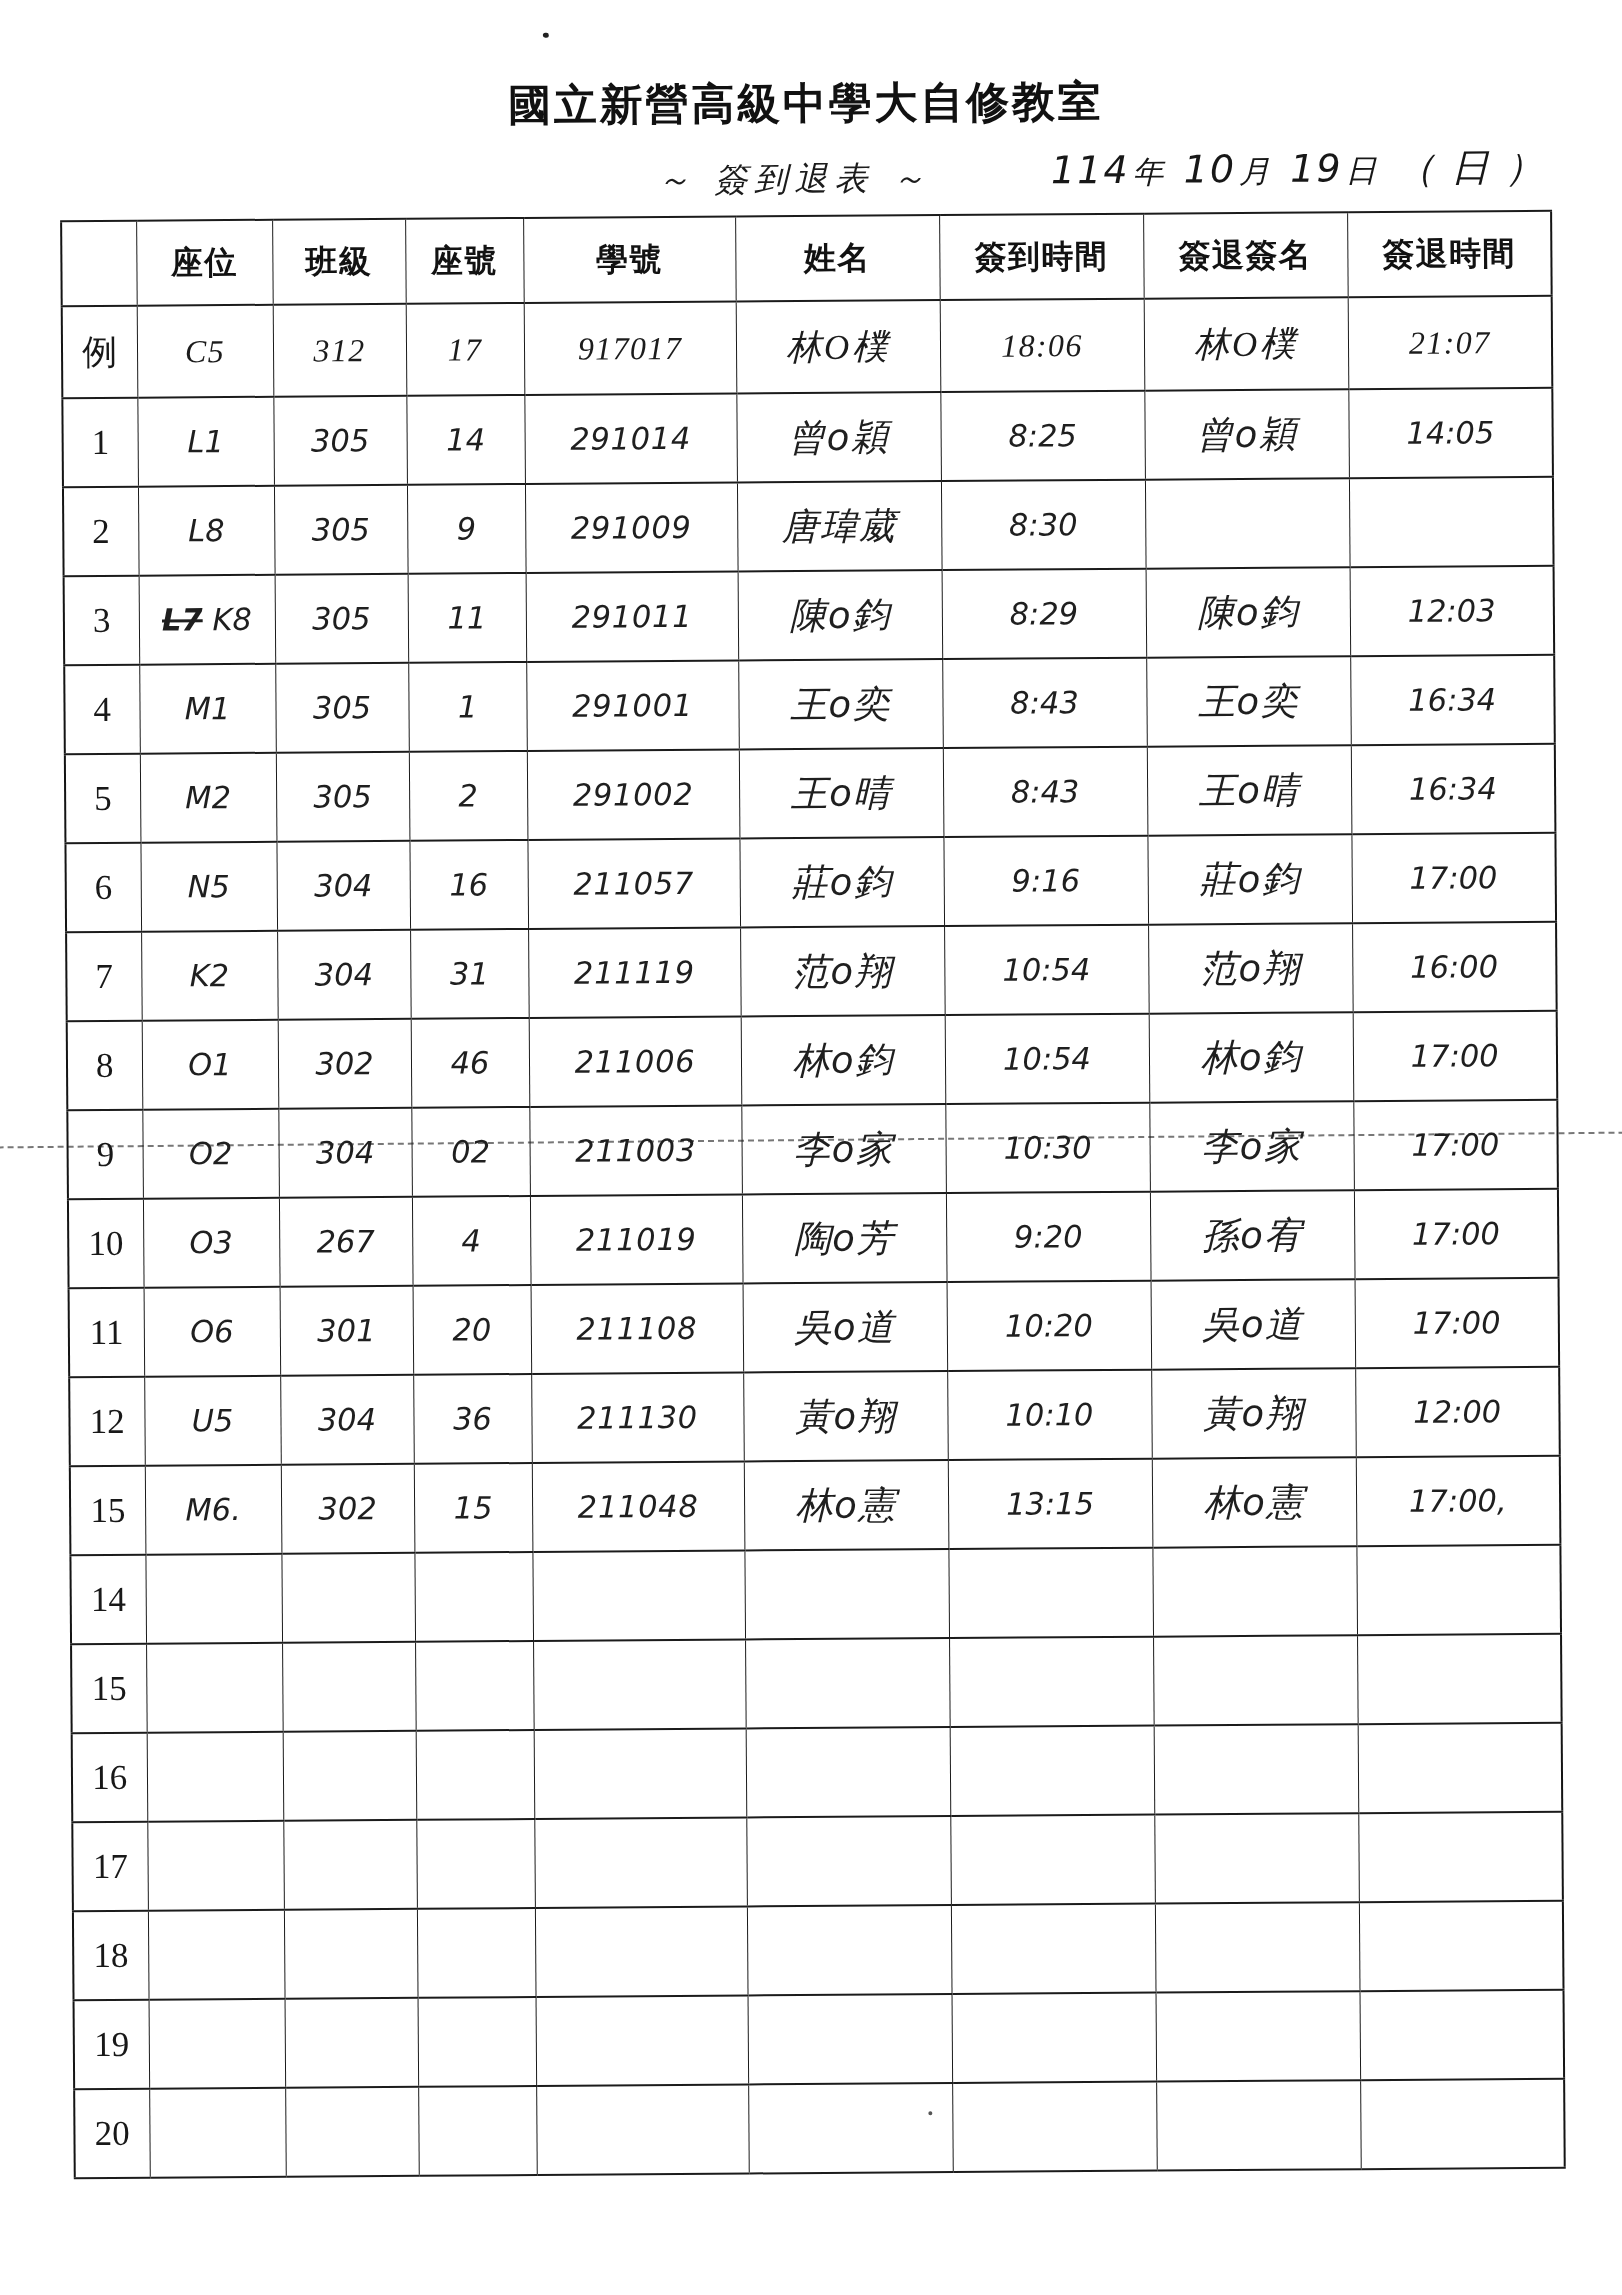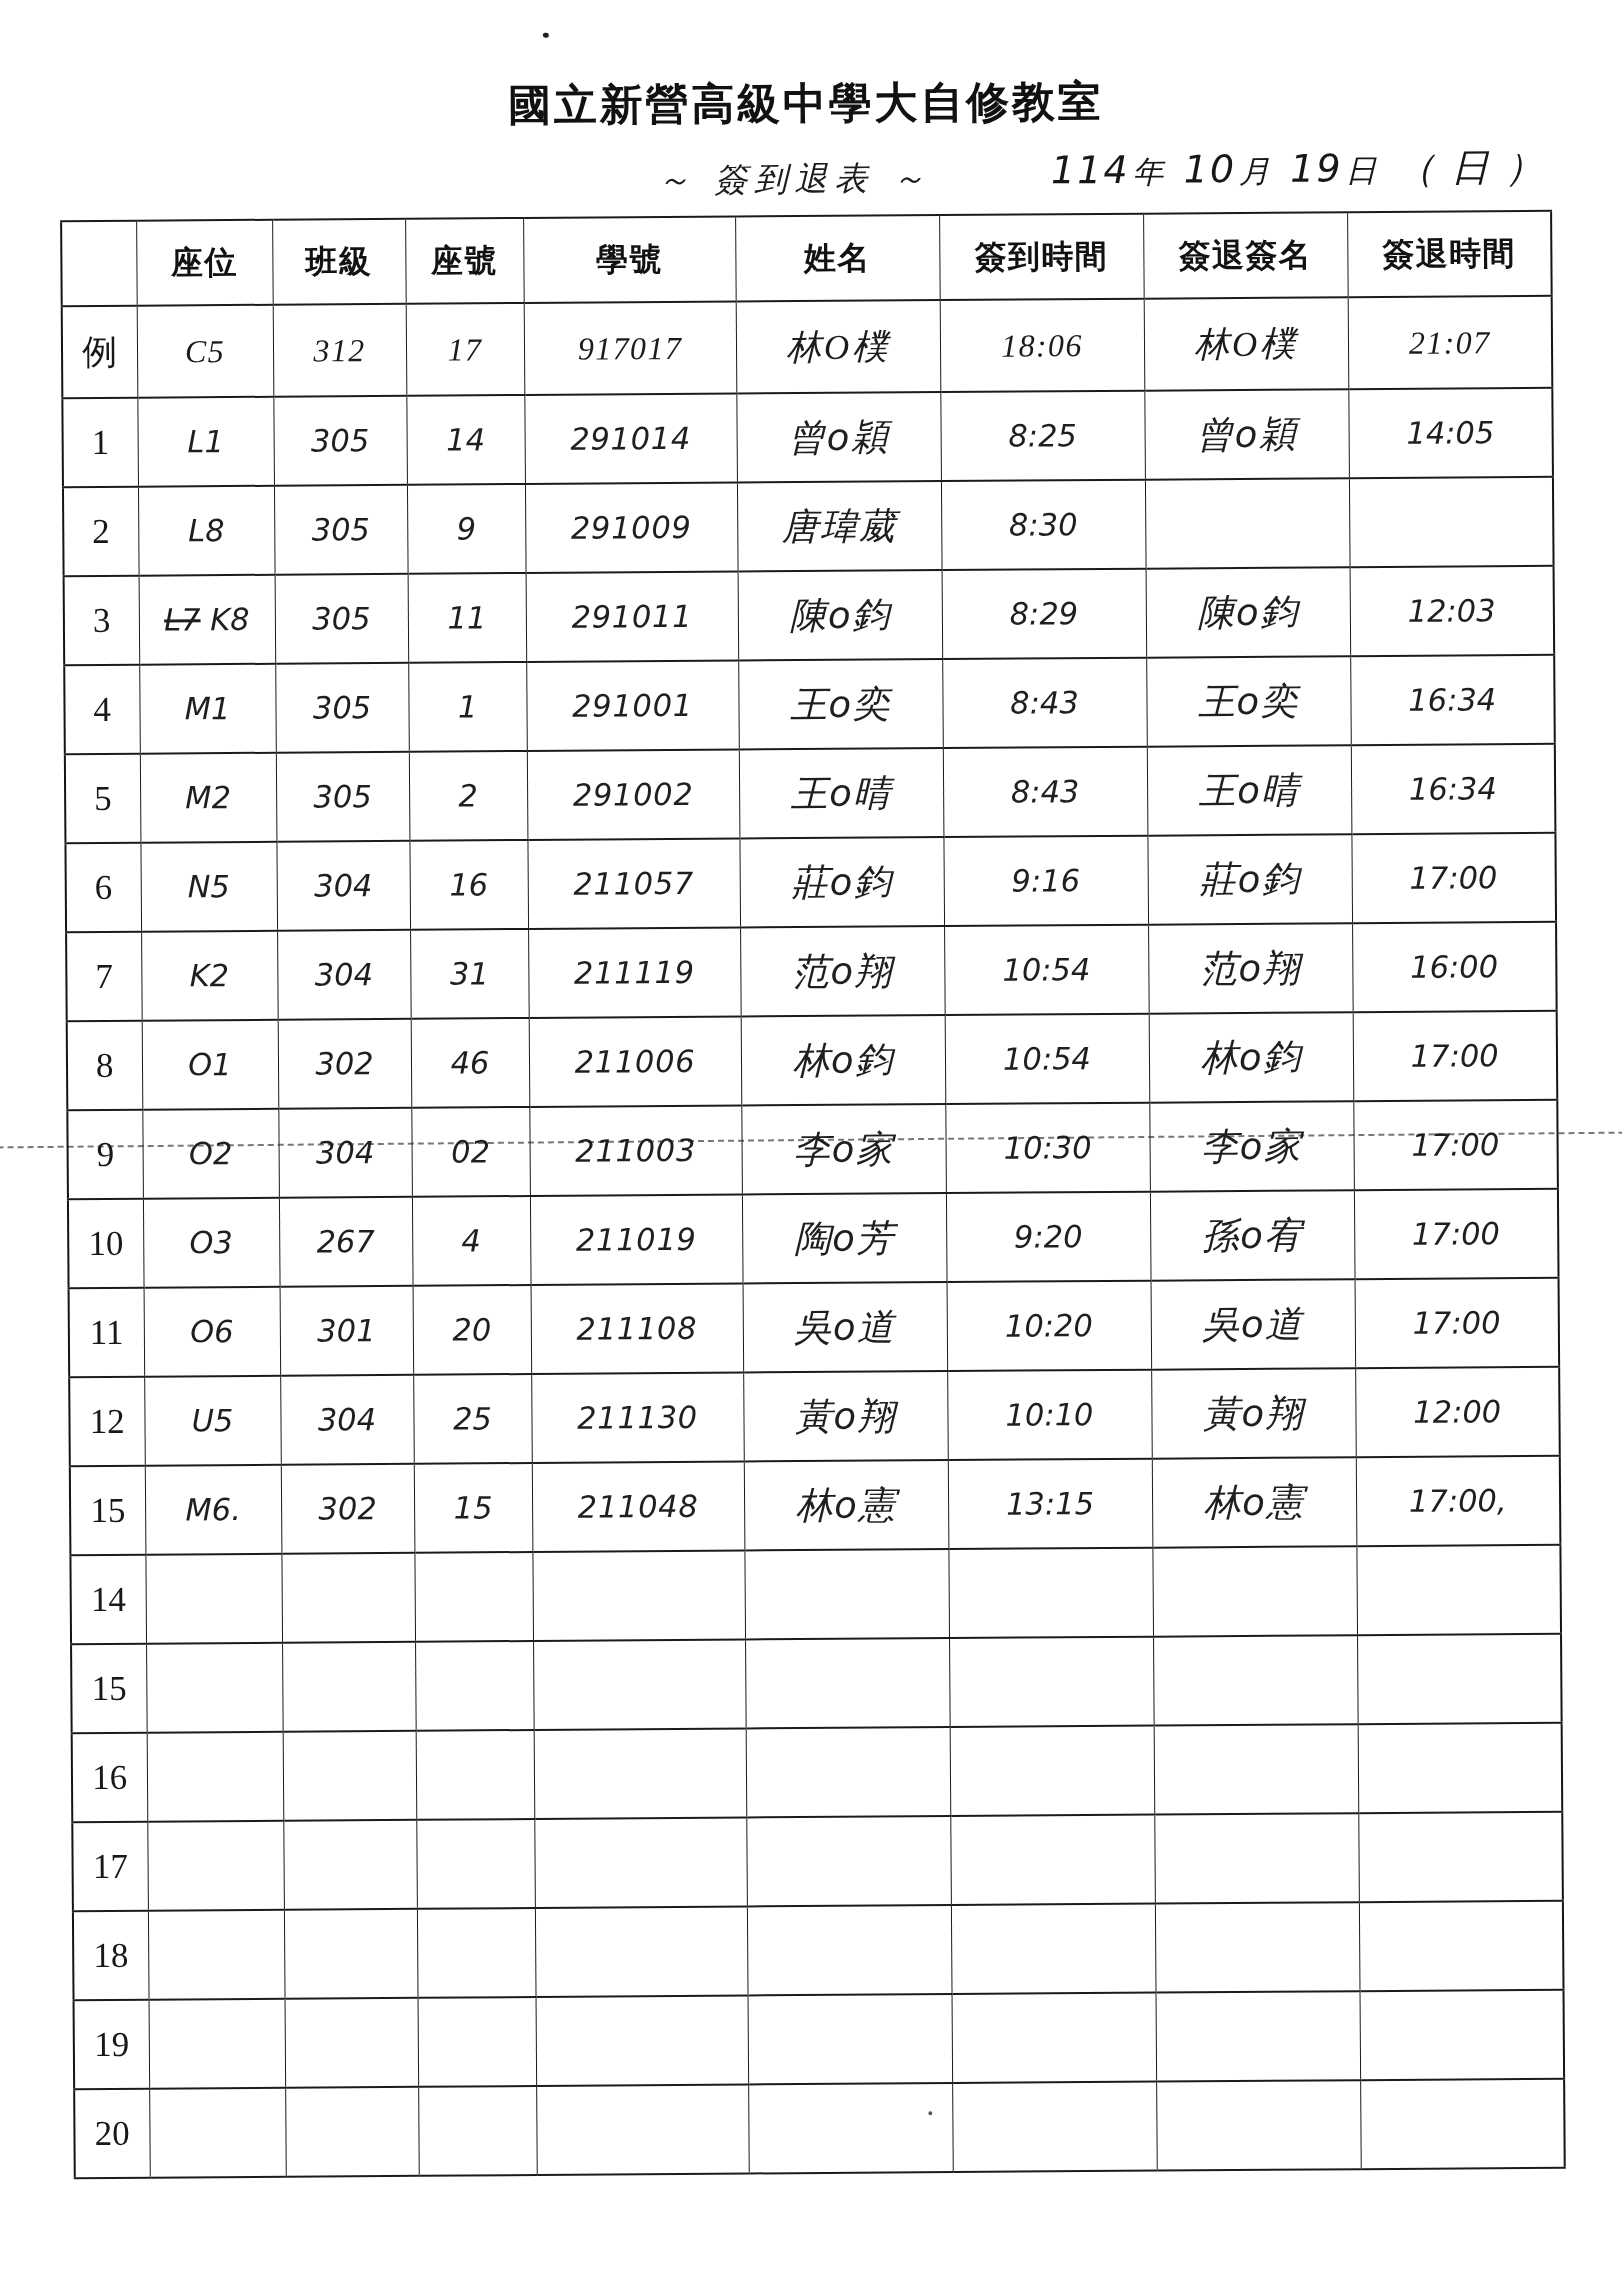--- a/index.html
+++ b/index.html
@@ -60,21 +60,21 @@
     font-size:32px;color:#1c1c1c;letter-spacing:1.4px;
   }
   .ex.big{font-size:35px;letter-spacing:2.8px;}
   
   .hw{
     font-family:"DejaVu Sans", sans-serif;font-style:italic;
     font-size:30.5px;color:#1f1f1f;
   }
   td.c-name.hw, td.c-signname.hw{font-size:37px;letter-spacing:1.4px;}
   td.c-id.hw{letter-spacing:0.7px;}
-  .crossed{text-decoration:line-through;margin-right:9.7px;}
+  .crossed{text-decoration:line-through;margin-right:9.7px;font-weight:bold;}
 </style>
 </head>
 <body>
 
 <div class="sheet">
 
   <div class="speck1"></div>
   <div class="speck2"></div>
 
   <div class="title">國立新營高級中學大自修教室</div>
@@ -247,21 +247,21 @@
             <td class="c-id hw">211108</td>
             <td class="c-name hw">吳o道</td>
             <td class="c-in hw">10:20</td>
             <td class="c-signname hw">吳o道</td>
             <td class="c-out hw">17:00</td>
           </tr>
           <tr>
             <td class="c-no">12</td>
             <td class="c-seat hw">U5</td>
             <td class="c-class hw">304</td>
-            <td class="c-seatno hw">25</td>
+            <td class="c-seatno hw">36</td>
             <td class="c-id hw">211130</td>
             <td class="c-name hw">黃o翔</td>
             <td class="c-in hw">10:10</td>
             <td class="c-signname hw">黃o翔</td>
             <td class="c-out hw">12:00</td>
           </tr>
           <tr>
             <td class="c-no">15</td>
             <td class="c-seat hw">M6.</td>
             <td class="c-class hw">302</td>

